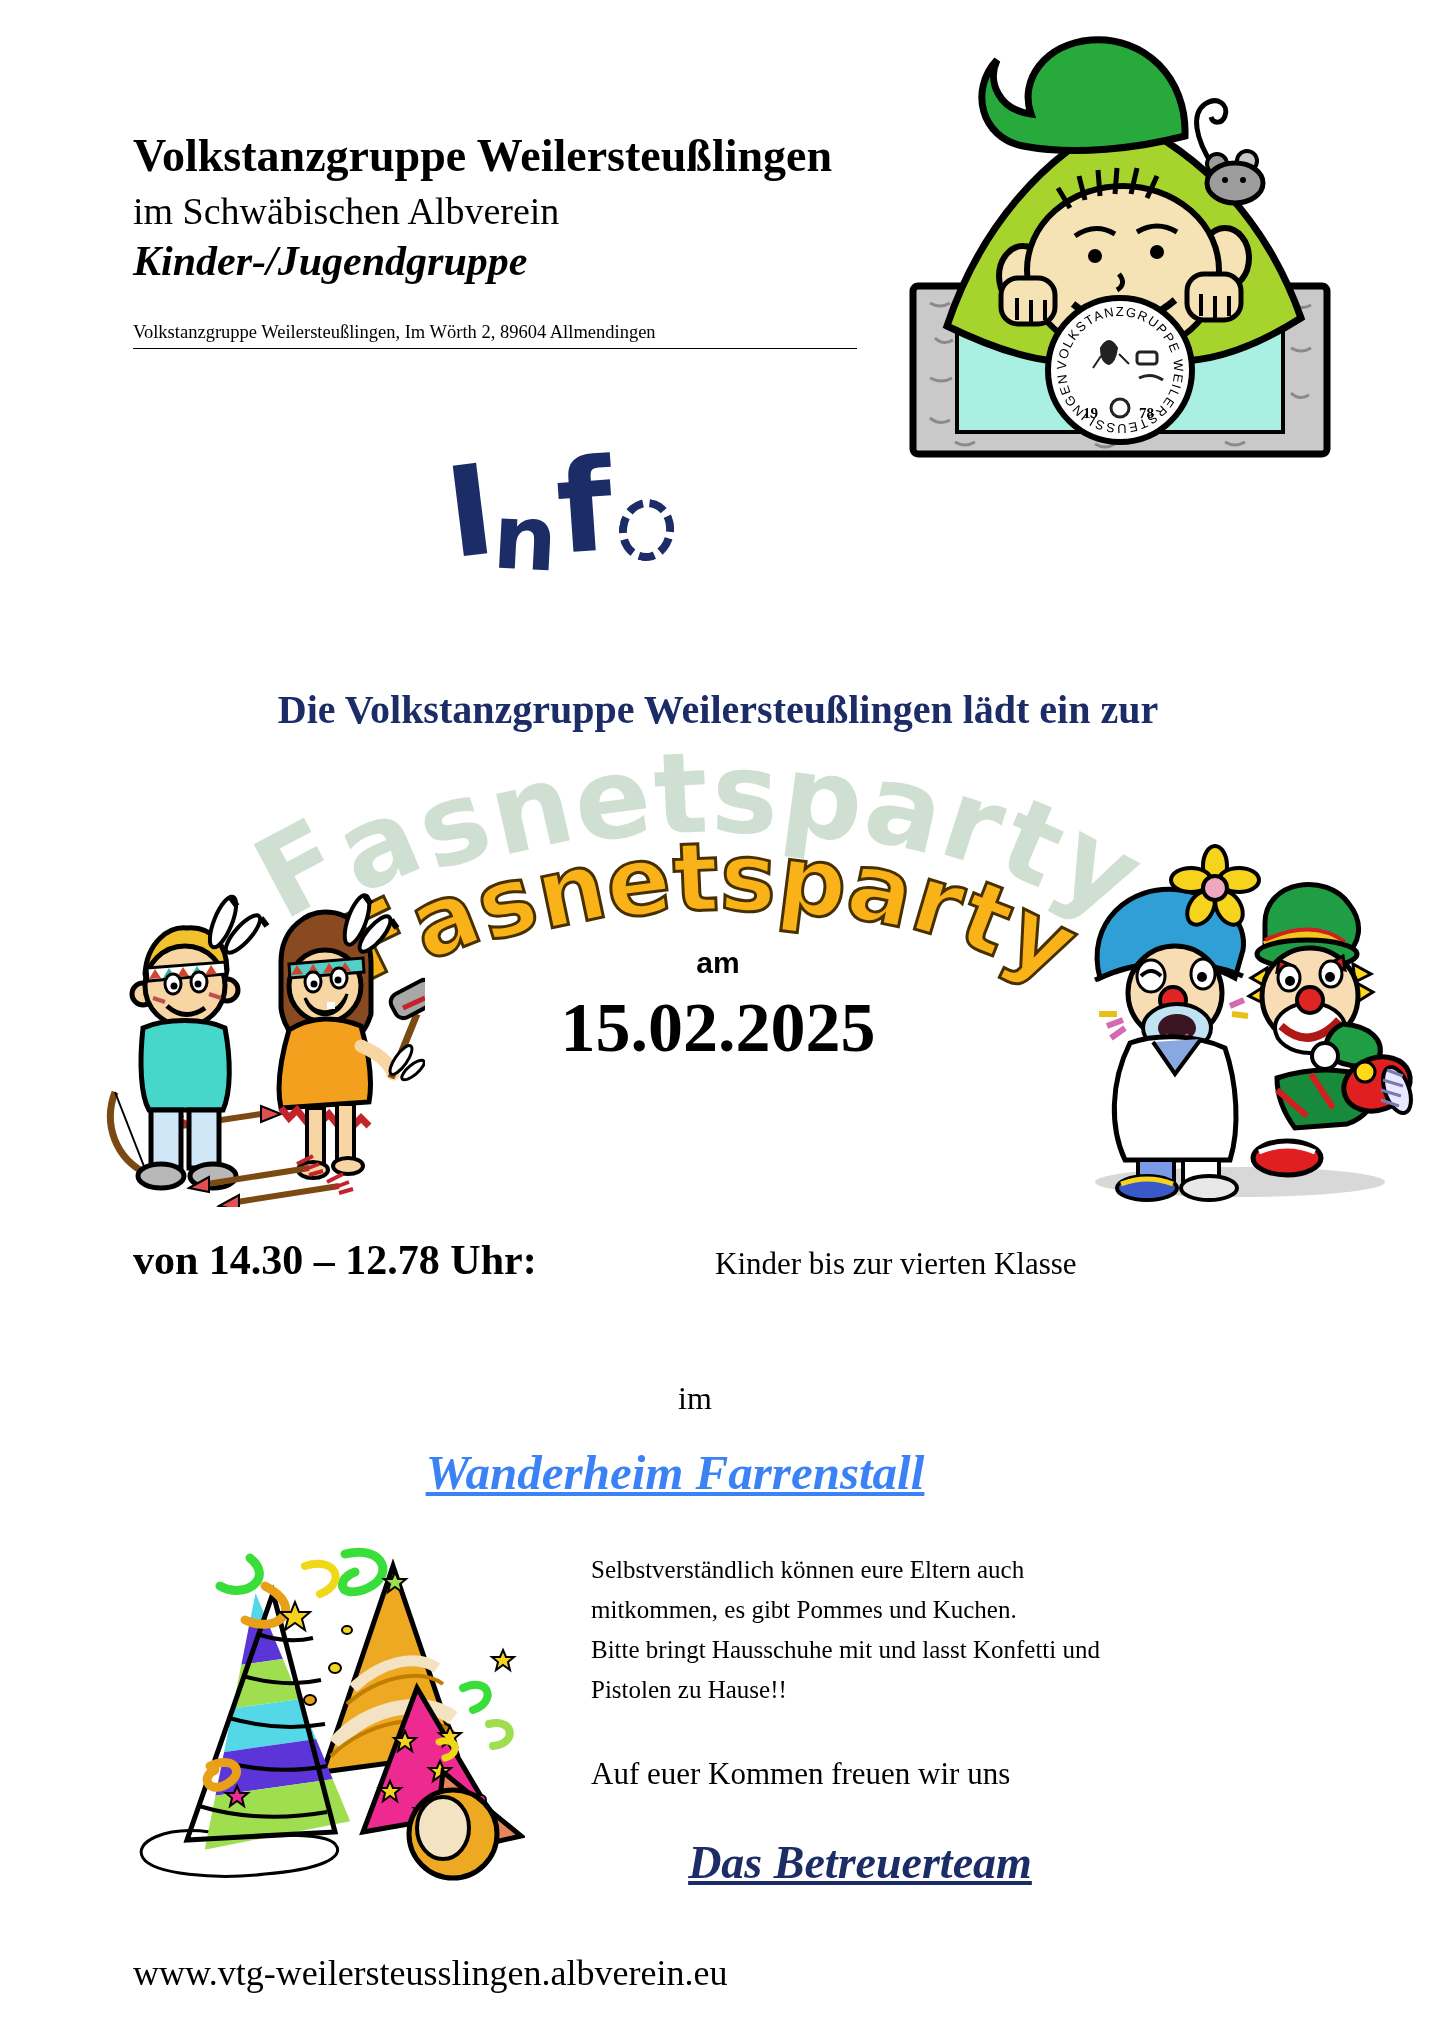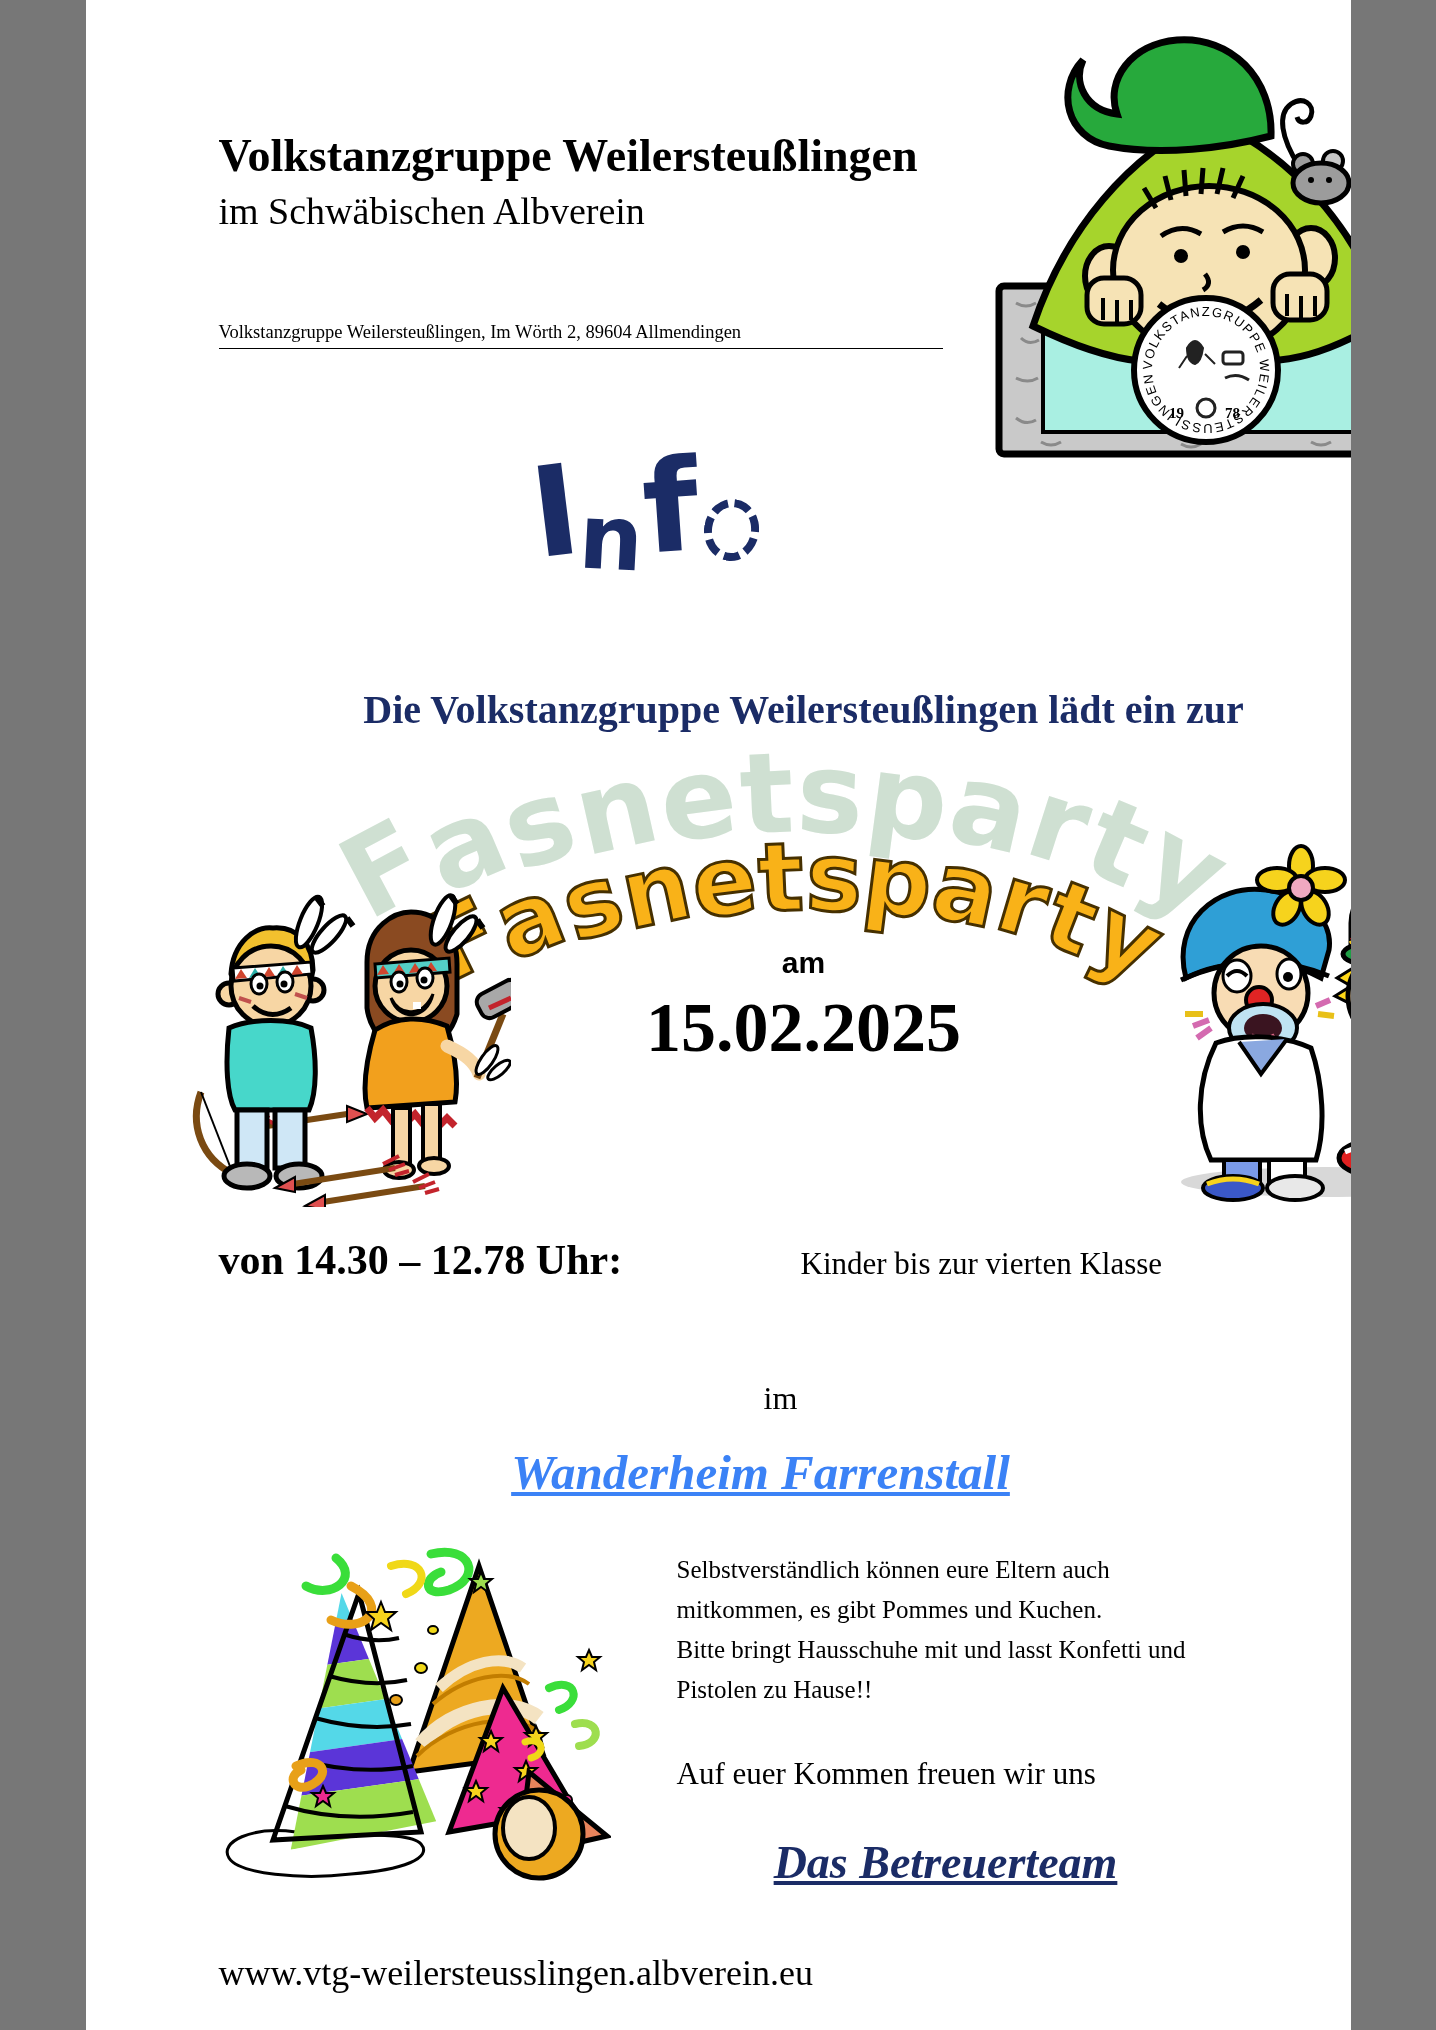--- a/index.html
+++ b/index.html
@@ -1,16 +1,16 @@
 <!DOCTYPE html>
 <html><head>
 <meta charset="utf-8">
 <style>
   html,body{margin:0;padding:0;background:#777;}
-  .page{position:relative;width:1265px;height:2030px;margin:0 auto;background:#fff;
+  .page{position:relative;width:1436px;height:2030px;margin:0 auto;background:#fff;
         font-family:"Liberation Serif",serif;color:#000;overflow:hidden;}
   .abs{position:absolute;}
   .org-name{left:133px;top:133px;font-size:46px;font-weight:bold;line-height:1;}
   .org-sub{left:133px;top:192px;font-size:38px;line-height:1;}
   .org-group{left:133px;top:240px;font-size:42px;font-weight:bold;font-style:italic;line-height:1;}
   .address{left:133px;top:322px;width:724px;font-size:18.5px;padding-bottom:5px;
            border-bottom:1.6px solid #000;}
   .info-word{left:390px;top:448px;width:340px;text-align:center;color:#1b2c66;
              font-family:"DejaVu Sans",sans-serif;font-weight:bold;font-size:125px;line-height:1;}
   .info-word span{display:inline-block;}
@@ -38,20 +38,21 @@
   .footer-url{left:133px;top:1952px;font-size:36px;}
   svg{display:block;}
 </style>
 </head>
 <body>
 
 <div class="page">
 
   <div class="abs org-name">Volkstanzgruppe Weilersteußlingen</div>
   <div class="abs org-sub">im Schwäbischen Albverein</div>
+  <div class="abs org-group">Kinder-/Jugendgruppe</div>
   <div class="abs address">Volkstanzgruppe Weilersteußlingen, Im Wörth 2, 89604 Allmendingen</div>
 
   <div class="abs" style="left:895px;top:18px;width:450px;height:445px;">
     <svg viewBox="0 0 450 445" width="450" height="445">
 
       <rect x="18" y="268" width="414" height="168" rx="5" fill="#c9c9c9" stroke="#000" stroke-width="7"></rect>
       <path d="M35,285 q10,6 20,0 M40,320 q8,8 18,2 M35,360 q12,6 22,0 M35,400 q10,8 20,2 M398,285 q8,8 18,2 M396,330 q10,6 20,0 M396,375 q8,8 18,2 M60,424 q10,6 20,0 M200,426 q10,6 20,0 M330,424 q10,6 20,0" stroke="#8a8a8a" stroke-width="3" fill="none"></path>
       <rect x="62" y="292" width="326" height="122" fill="#a9efe2" stroke="#000" stroke-width="4"></rect>
 
       <path d="M318,148 C300,120 296,96 310,86 C322,78 334,86 330,98 C327,106 318,106 316,99" fill="none" stroke="#000" stroke-width="5"></path>

